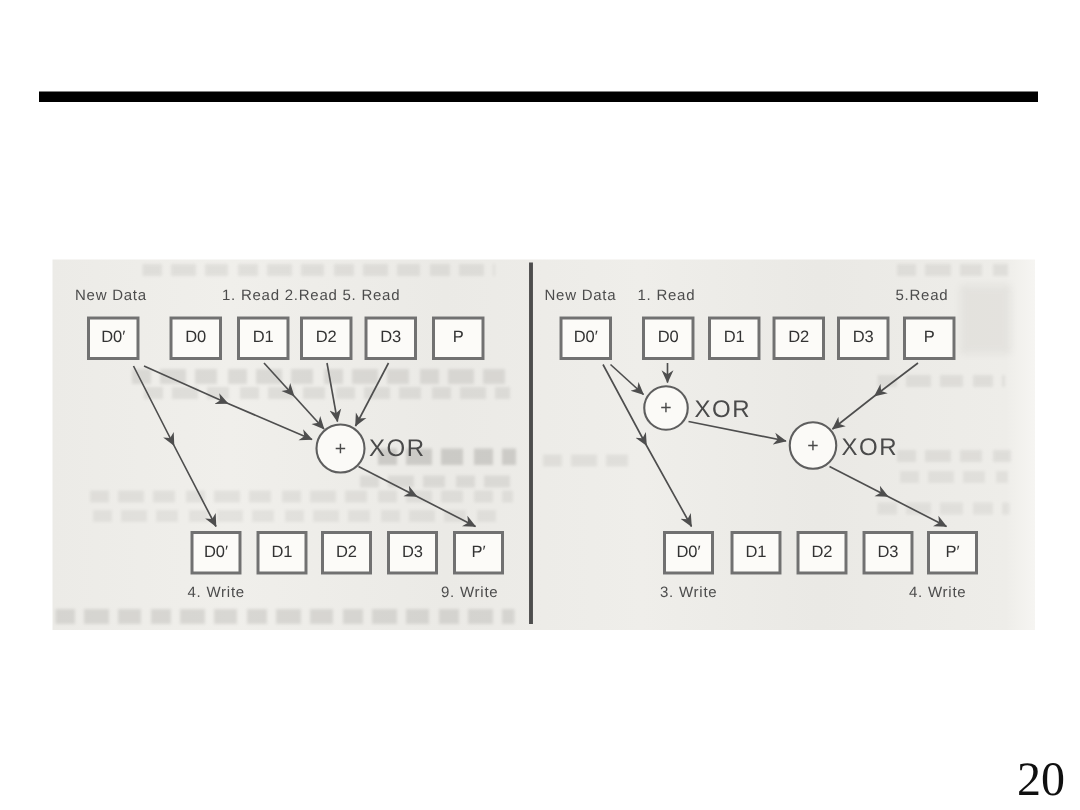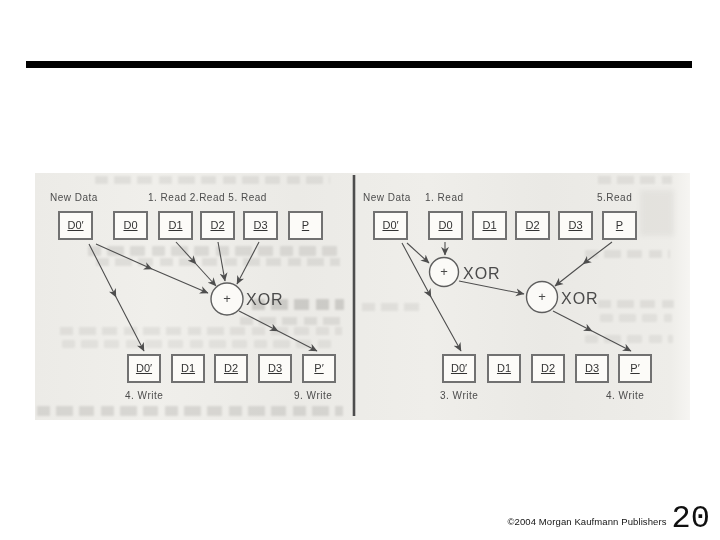--- a/index.html
+++ b/index.html
@@ -25,40 +25,40 @@
     background:repeating-linear-gradient(90deg,#696763 0 13px,transparent 13px 19px,#696763 19px 36px,transparent 36px 42px,#696763 42px 57px,transparent 57px 64px);
     filter:blur(1.1px);
   }
   .blob{position:absolute;background:rgba(118,115,110,1);filter:blur(2.5px);pointer-events:none;}
   
   .lines{position:absolute;left:0;top:0;width:720px;height:540px;pointer-events:none;}
   .box{
     position:absolute;width:35px;height:29px;box-sizing:border-box;
     border:2px solid #717171;background:#fcfbf8;color:#333;
     display:flex;align-items:center;justify-content:center;
-    font-size:11px;line-height:1;text-decoration:underline;
+    font-size:11px;line-height:1;
   }
   .box.narrow{width:34px;}
   .dlabel{
     position:absolute;font-size:10px;color:#4c4c4c;white-space:nowrap;
     letter-spacing:0.5px;line-height:1;
   }
   .xorlabel{
     position:absolute;font-size:16px;color:#4a4a4a;letter-spacing:1px;line-height:1;
   }
   .plus{
     position:absolute;font-size:13px;color:#4a4a4a;line-height:1;
     transform:translate(-50%,-52%);
   }
   
   .footer{
     position:absolute;right:10px;bottom:6px;display:flex;align-items:flex-end;gap:5px;
   }
   .copyright{font-size:9.5px;color:#141414;padding-bottom:7px;letter-spacing:0.1px;}
-  .pagenum{font-family:Liberation Mono, monospace;font-size:32px;font-weight:normal;color:#101010;line-height:0.95;}
+  .pagenum{font-family:Liberation Serif, serif;font-size:32px;font-weight:normal;color:#101010;line-height:0.95;}
 </style>
 </head>
 <body>
 
 <div class="slide">
 
   <div class="rule"></div>
 
   <div class="scan"></div>
 
@@ -151,17 +151,16 @@
   <div class="box narrow" style="left:442px;top:354px">D0′</div>
   <div class="box narrow" style="left:487px;top:354px">D1</div>
   <div class="box narrow" style="left:531px;top:354px">D2</div>
   <div class="box narrow" style="left:575px;top:354px">D3</div>
   <div class="box narrow" style="left:618px;top:354px">P′</div>
 
   <div class="dlabel" style="left:440px;top:391px">3. Write</div>
   <div class="dlabel" style="left:606px;top:391px">4. Write</div>
 
   <div class="footer">
-    <span class="copyright">©2004 Morgan Kaufmann Publishers</span>
     <span class="pagenum">20</span>
   </div>
 
 </div>
 
 </body></html>

